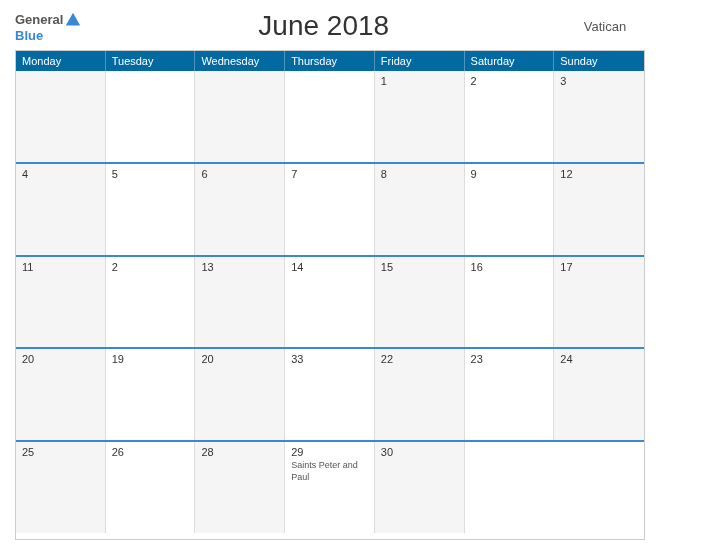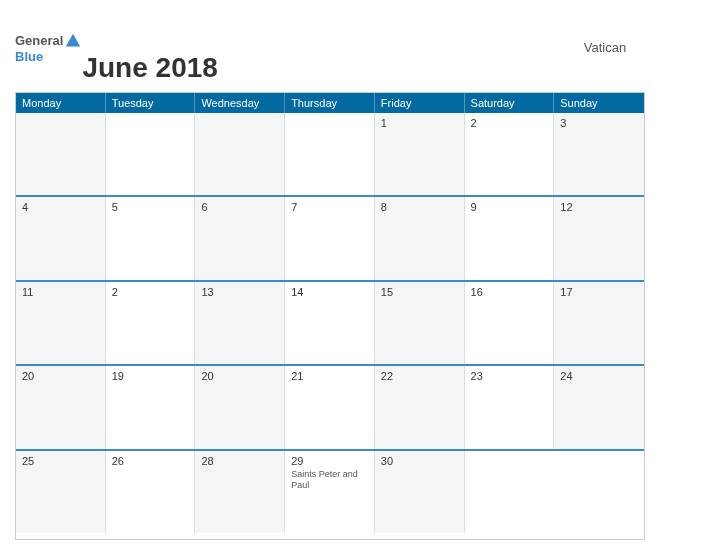--- a/index.html
+++ b/index.html
@@ -58,25 +58,24 @@
       flex-direction: column;
     }
 
     .logo-top-row {
       display: flex;
       align-items: center;
     }
 
     .calendar-title {
       font-size: 28px;
-      font-weight: 700;
+      font-weight: 400;
       color: #333;
-      text-align: left;
+      text-align: center;
       flex: 1;
-      margin-top: 42px;
     }
 
     .country-name {
       font-size: 13px;
       color: #555;
       text-align: center;
       min-width: 80px;
     }
 
     
@@ -266,21 +265,21 @@
           <div class="day-cell">
             <span class="day-number">20</span>
           </div>
           <div class="day-cell">
             <span class="day-number">19</span>
           </div>
           <div class="day-cell">
             <span class="day-number">20</span>
           </div>
           <div class="day-cell">
-            <span class="day-number">21</span>
+            <span class="day-number">33</span>
           </div>
           <div class="day-cell">
             <span class="day-number">22</span>
           </div>
           <div class="day-cell">
             <span class="day-number">23</span>
           </div>
           <div class="day-cell">
             <span class="day-number">24</span>
           </div>

